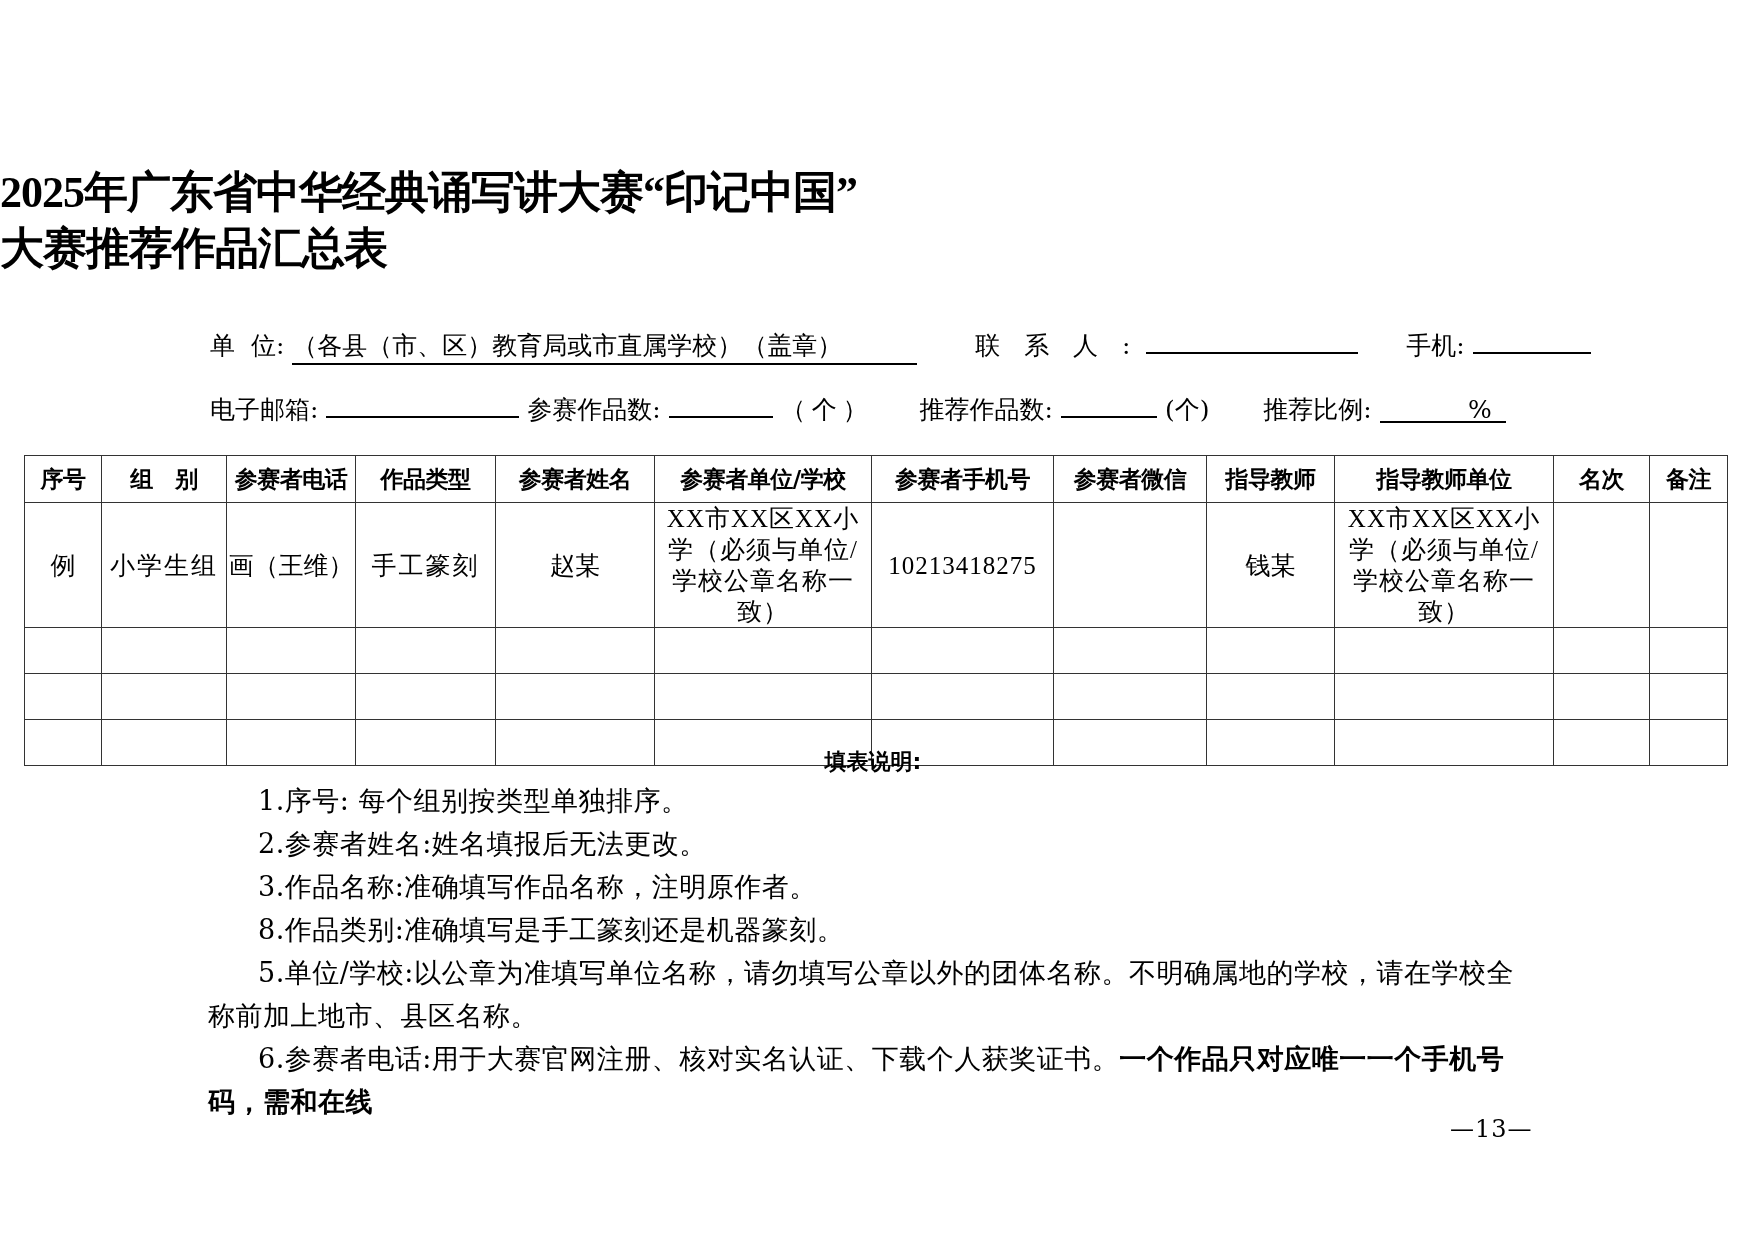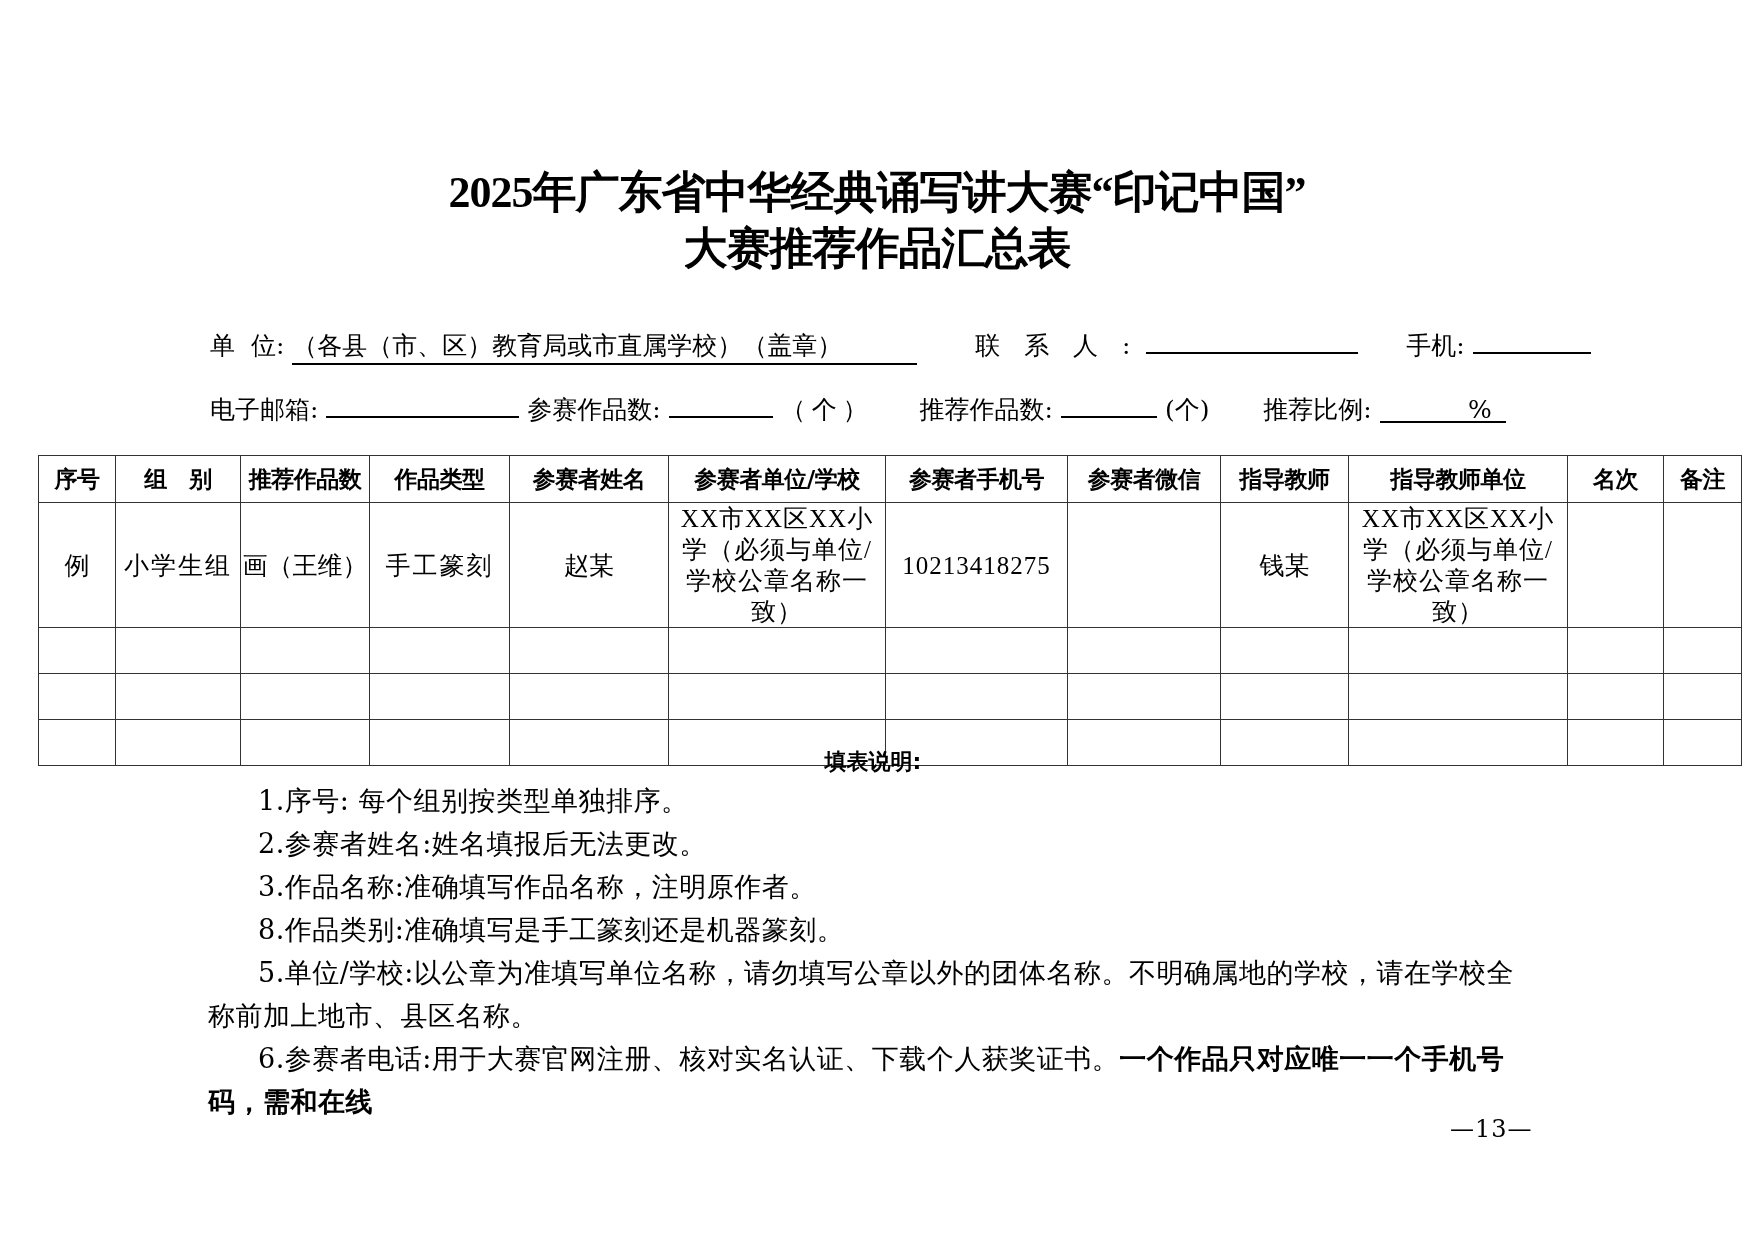--- a/index.html
+++ b/index.html
@@ -1,36 +1,36 @@
 <!DOCTYPE html>
 <html><head>
 <meta charset="utf-8">
 <style>
   html, body { margin: 0; padding: 0; background: #ffffff; }
   body {
     width: 1754px; height: 1240px; position: relative; overflow: hidden;
     font-family: "DejaVu Serif", "Liberation Serif", serif; color: #000;
   }
   .title {
-    position: absolute; left: 0; width: 1754px; text-align: center;
+    position: absolute; left: 0; width: 1754px; 
     font-family: "Liberation Serif", "DejaVu Serif", serif;
     font-weight: bold; font-size: 44px; letter-spacing: -1px; line-height: 54px;
   }
   .t1 { top: 166px; }
   .t2 { top: 222px; }
   .meta-line {
     position: absolute; left: 210px; font-size: 25px; line-height: 34px; white-space: nowrap;
   }
   .meta-line span { display: inline-block; vertical-align: baseline; }
   .blank { border-bottom: 2px solid #000; height: 28px; text-align: center; }
   .ul-text { border-bottom: 2px solid #000; }
   .sp { display: inline-block; }
 
   table.main {
-    position: absolute; left: 38px; top: 455px; width: 1703px;
+    position: absolute; left: 24px; top: 455px; width: 1703px;
     border-collapse: collapse; table-layout: fixed;
   }
   table.main th, table.main td {
     border: 1.6px solid #333; text-align: center; vertical-align: middle; padding: 0;
   }
   table.main th {
     height: 46px; font-family: "DejaVu Sans", "Liberation Sans", sans-serif; font-weight: bold;
     font-size: 23px; letter-spacing: -0.5px;
   }
   table.main td { font-size: 25px; line-height: 31px; font-family: Liberation Serif, serif; }
@@ -100,21 +100,21 @@
       <col style="width:153px">
     <col style="width:128px">
       <col style="width:219px">
       <col style="width:96px">
       <col style="width:78px">
   </colgroup>
   <thead>
     <tr>
       <th>序号</th>
       <th>组　别</th>
-      <th>推荐作品数</th>
+      <th>参赛者电话</th>
       <th>作品类型</th>
       <th>参赛者姓名</th>
       <th>参赛者单位/学校</th>
       <th>参赛者手机号</th>
       <th>参赛者微信</th>
       <th>指导教师</th>
       <th>指导教师单位</th>
       <th>名次</th>
       <th>备注</th>
     </tr>

